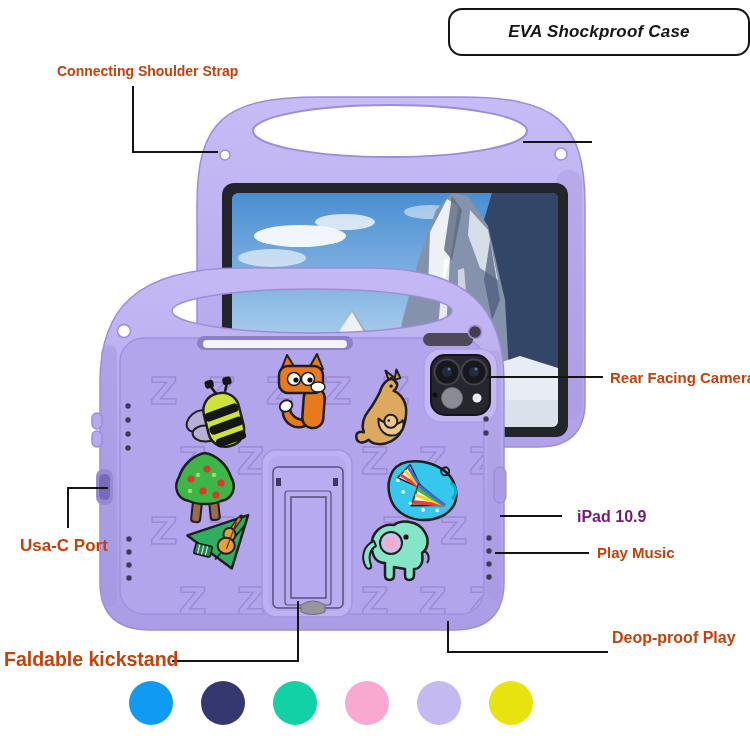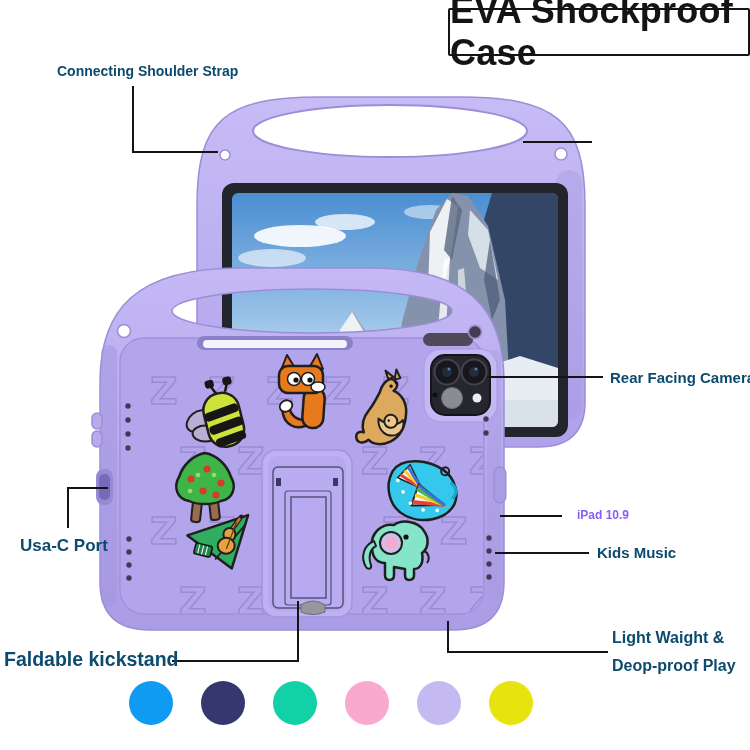--- a/index.html
+++ b/index.html
@@ -1,26 +1,26 @@
 <!DOCTYPE html>
 <html><head>
 <meta charset="utf-8">
 <style>
   html,body{margin:0;padding:0;background:#fff;}
   #stage{position:relative;width:750px;height:750px;background:#fff;overflow:hidden;
          font-family:"Liberation Sans",sans-serif;color:#141414;}
   #art{position:absolute;left:0;top:0;}
-  .lbl{position:absolute;font-weight:bold;white-space:nowrap;color:#0c4a6e;}
+  .lbl{position:absolute;font-weight:bold;white-space:nowrap;color:#c2410c;}
   #title-box{position:absolute;left:448px;top:8px;width:298px;height:44px;
-     border:2.5px solid #141414;border-radius:2px;display:flex;align-items:center;
-     justify-content:center;font-weight:bold;font-size:36px;letter-spacing:.2px;}
+     border:2.5px solid #141414;border-radius:14px;display:flex;align-items:center;
+     justify-content:center;font-weight:bold;font-size:17px;letter-spacing:.2px;font-style:italic;}
   #lbl-strap{left:57px;top:63px;font-size:14px;}
   #lbl-handle{left:599px;top:134px;font-size:15px;}
   #lbl-camera{left:610px;top:369px;font-size:15px;}
-  #lbl-model{left:577px;top:508px;font-size:12px;color:#8b5cf6;}
+  #lbl-model{left:577px;top:508px;font-size:16px;color:#701a75;}
   #lbl-music{left:597px;top:544px;font-size:15px;}
   #lbl-weight{left:612px;top:624px;font-size:16px;line-height:28px;}
   #lbl-kickstand{left:4px;top:648px;font-size:19.5px;}
   #lbl-port{left:20px;top:536px;font-size:17px;}
   .swatch{position:absolute;top:681px;width:44px;height:44px;border-radius:50%;}
   .zglyph{font-family:"DejaVu Sans",sans-serif;font-weight:bold;font-size:38px;}
 </style>
 </head>
 <body>
 
@@ -291,23 +291,22 @@
     <polyline points="108,488 68,488 68,528"></polyline>
   </g>
 </svg>
 
   <div id="title-box">
     <span>EVA Shockproof Case</span>
   </div>
   <div class="lbl" id="lbl-strap">Connecting Shoulder Strap</div>
   <div class="lbl" id="lbl-camera">Rear Facing Camera</div>
   <div class="lbl" id="lbl-model">iPad 10.9</div>
-  <div class="lbl" id="lbl-music">Kids Music</div>
+  <div class="lbl" id="lbl-music">Play Music</div>
   <div class="lbl" id="lbl-weight">
-    <div>Light Waight &amp;</div>
     <div>Deop-proof Play</div>
   </div>
   <div class="lbl" id="lbl-kickstand">Faldable kickstand</div>
   <div class="lbl" id="lbl-port">Usa-C Port</div>
 
   <div class="swatch" style="left: 129px; background: rgb(14, 155, 241);"></div>
   <div class="swatch" style="left: 201px; background: rgb(53, 56, 111);"></div>
   <div class="swatch" style="left: 273px; background: rgb(18, 209, 166);"></div>
   <div class="swatch" style="left: 345px; background: rgb(249, 169, 208);"></div>
   <div class="swatch" style="left: 417px; background: rgb(197, 185, 242);"></div>

